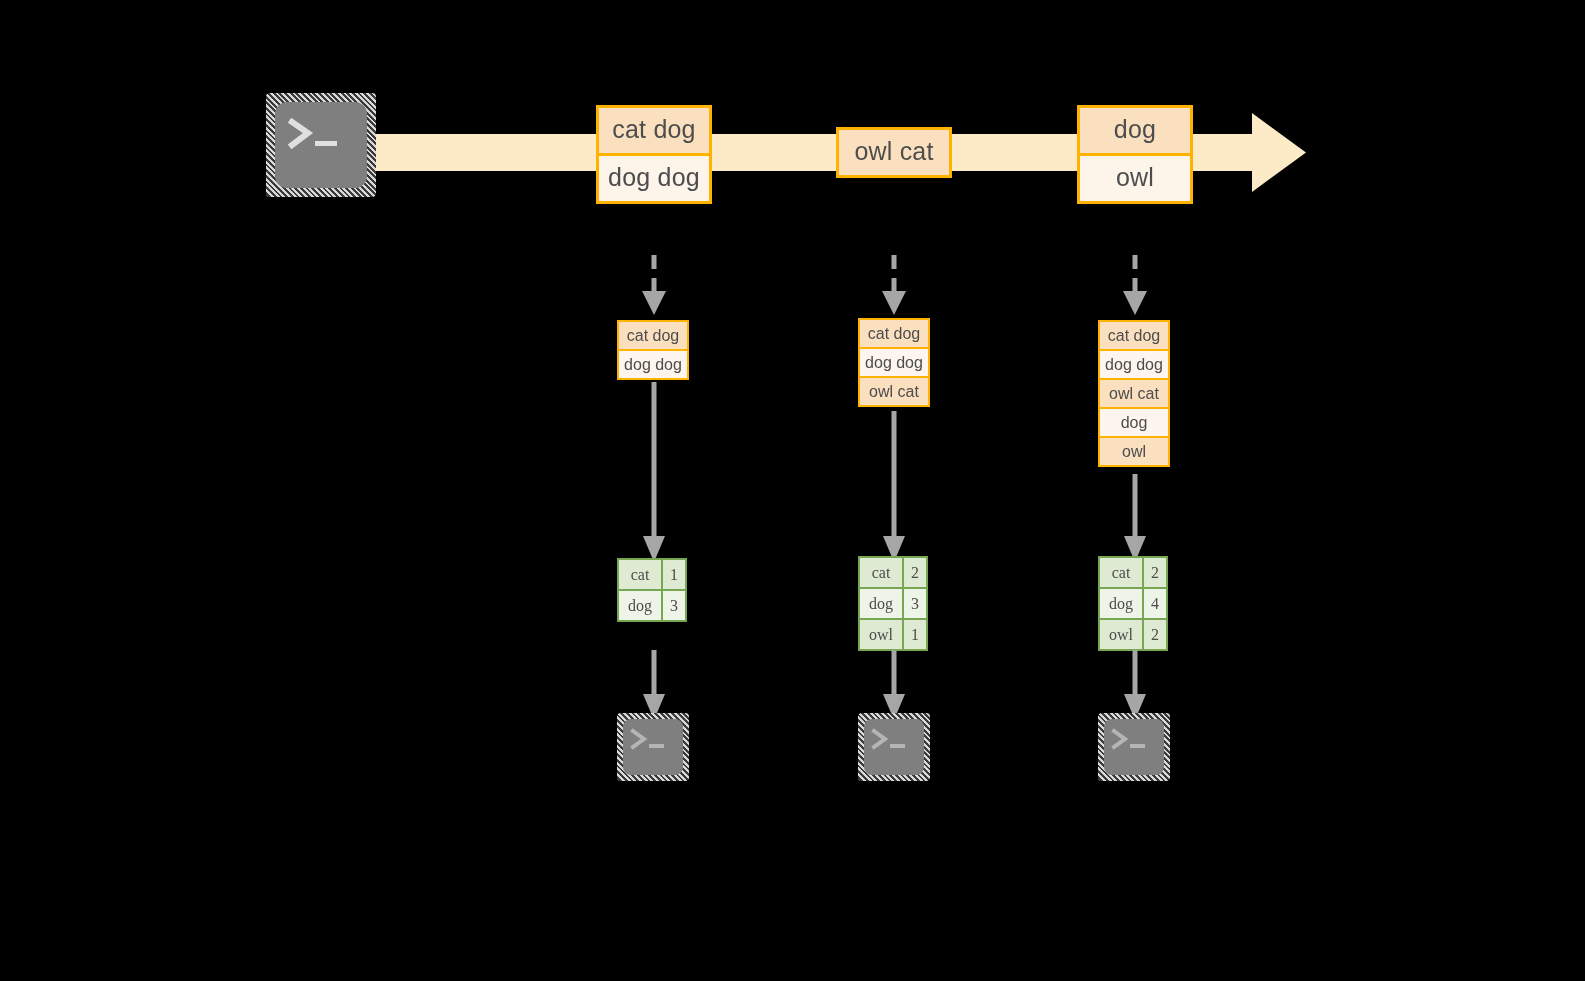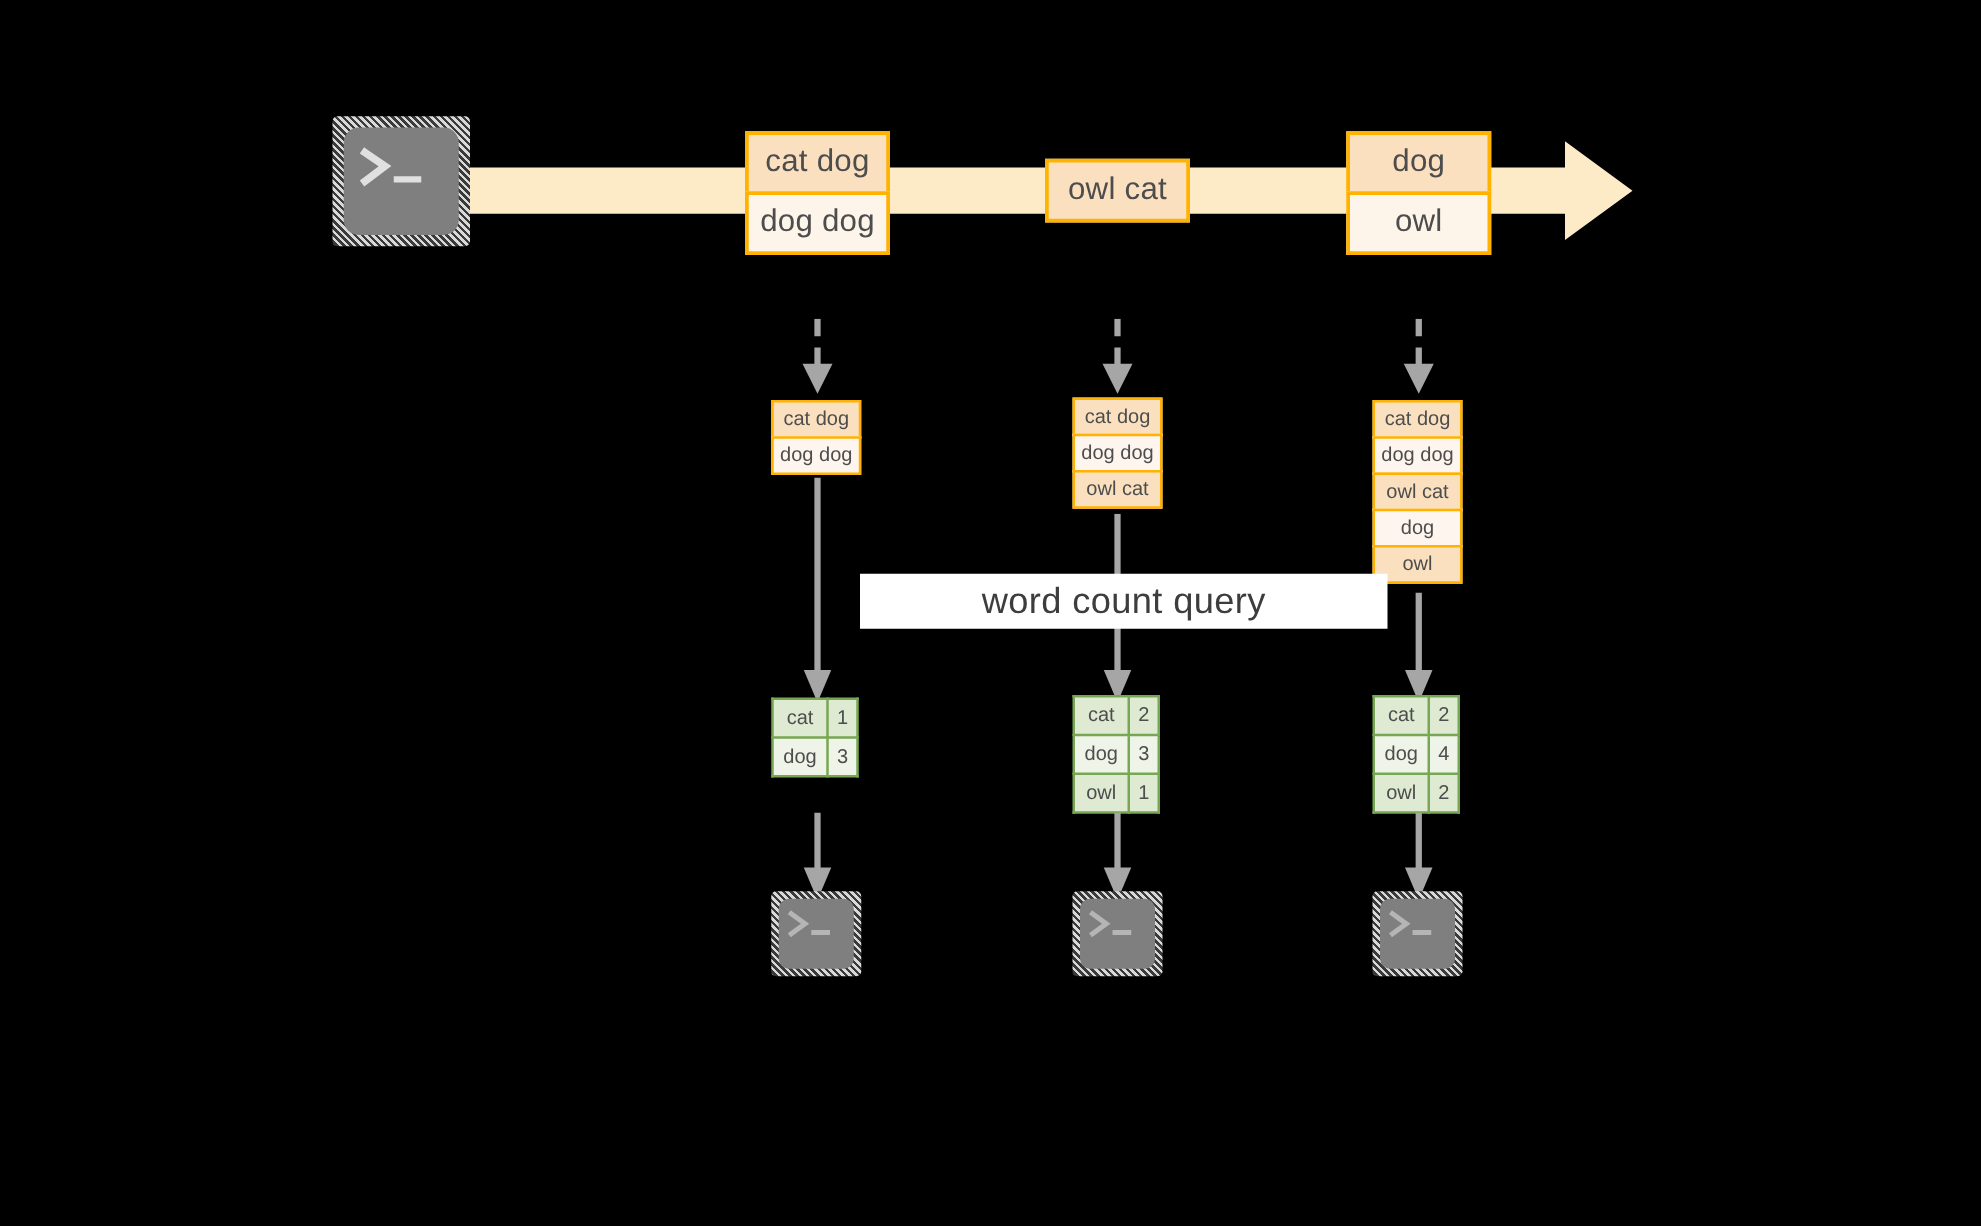--- a/index.html
+++ b/index.html
@@ -101,20 +101,21 @@
     position: absolute;
     border-collapse: collapse;
   }
   .result-table td {
     border: 2px solid #78a753;
     font-size: 16px;
     color: #4d4d4d;
     height: 31px;
     text-align: center;
     padding: 0 4px;
+    font-family: Liberation Serif, serif;
   }
   .result-table td.word  { width: 44px; }
   .result-table td.count { width: 24px; }
   .result-table tr.dark  td { background: #dfead2; }
   .result-table tr.light td { background: #eef4e8; }
 </style>
 </head>
 <body>
 
 <div id="canvas">
@@ -198,21 +199,20 @@
       <path d="M2,125 L24,125 L13,151 Z" fill="#a6a6a6"></path>
     </svg>
   </div>
   <div class="solid-arrow" style="left:1122px; top:474px;">
     <svg width="26" height="90" viewBox="0 0 26 90">
       <line x1="13" y1="0" x2="13" y2="68" stroke="#a6a6a6" stroke-width="5"></line>
       <path d="M2,62 L24,62 L13,88 Z" fill="#a6a6a6"></path>
     </svg>
   </div>
 
-  <div id="query-label">word count query</div>
 
   <table class="result-table" style="left:617px; top:558px;">
     <tbody>
         <tr class="dark">
       <td class="word">cat</td>
       <td class="count">1</td>
     </tr>
     <tr class="light">
       <td class="word">dog</td>
       <td class="count">3</td>

